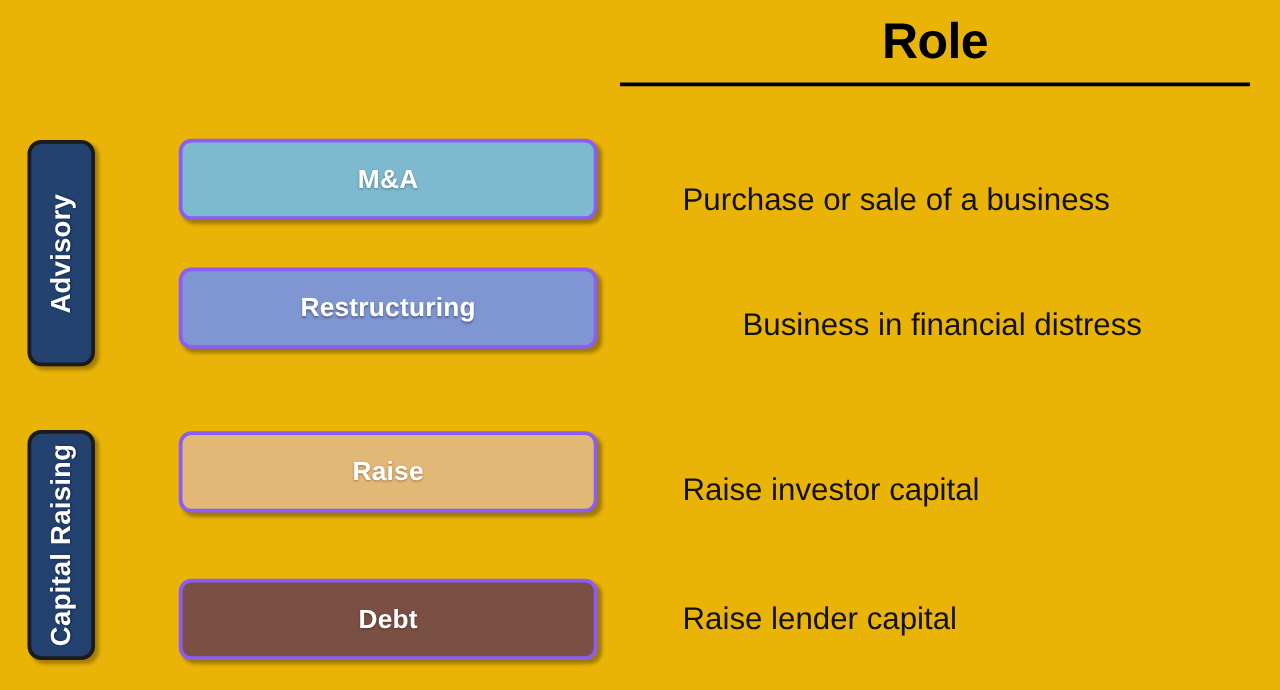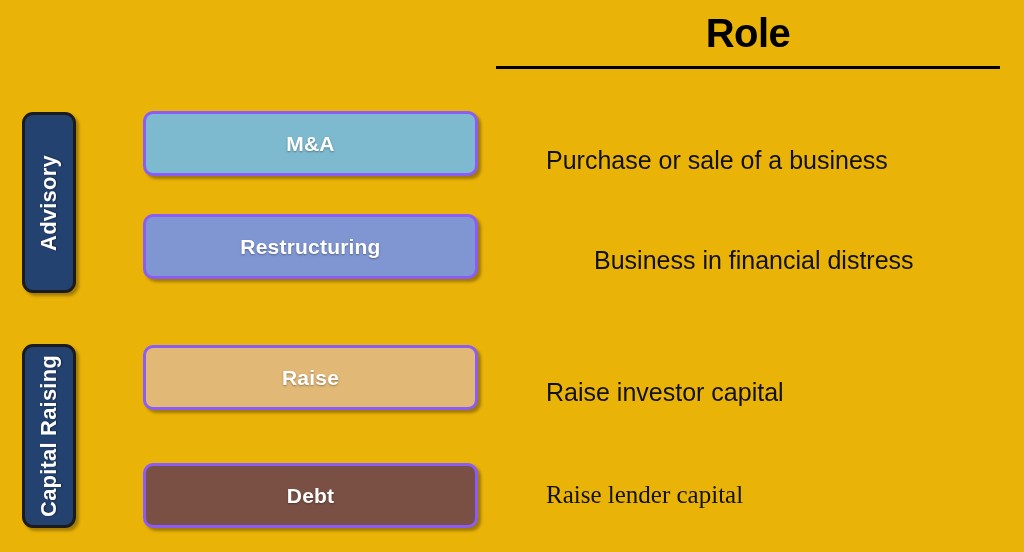--- a/index.html
+++ b/index.html
@@ -129,15 +129,15 @@
   <div class="role-desc" style="top:244px;margin-left:48px;">Business in financial distress</div>
 
   <div class="product-box" id="box-2" style="top: 345px; background-color: rgb(226, 184, 119);">
     <span class="product-label">Raise</span>
   </div>
   <div class="role-desc" style="top:360px;margin-top:16px;">Raise investor capital</div>
 
   <div class="product-box" id="box-3" style="top: 463px; background-color: rgb(122, 80, 69); align-items: center;">
     <span class="product-label">Debt</span>
   </div>
-  <div class="role-desc" style="top:479px;font-family:Liberation Serif, serif;">Raise lender capital</div>
+  <div class="role-desc" style="top:479px;">Raise lender capital</div>
 
 </div>
 
 </body></html>

